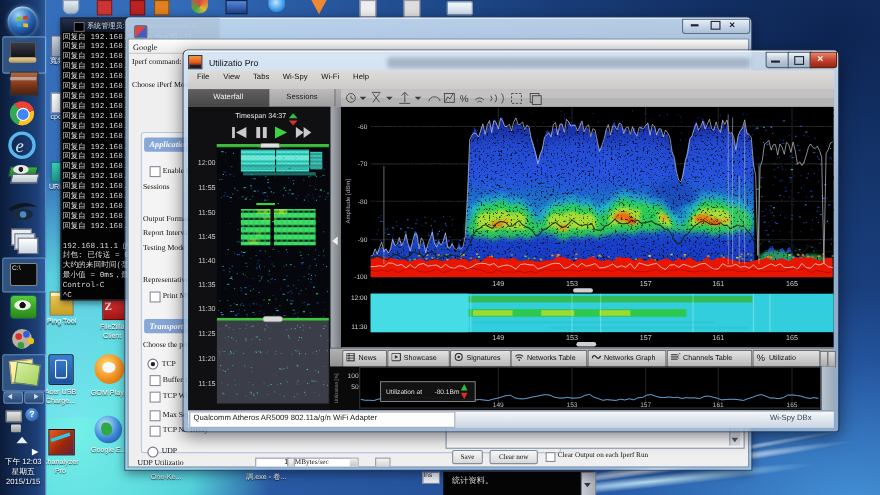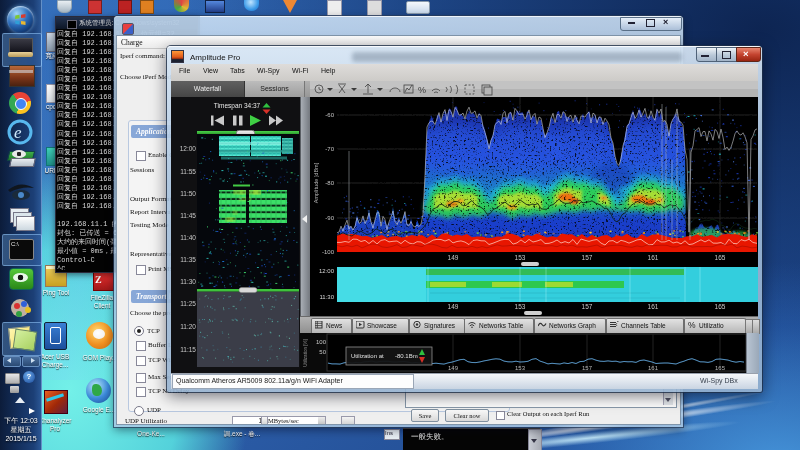--- a/index.html
+++ b/index.html
@@ -149,21 +149,21 @@
 回复自 192.168.11.1: 位元组=32
 
 192.168.11.1 的 Ping 统计资料:
 封包: 已传送 = 601，已收
 大约的来回时间(毫秒):
 最小值 = 0ms，最大
 Control-C
 ^C
 C:\Users\3830&gt;</div>
 <div class="abs" style="left:403px;top:428px;width:137px;height:22px;background:#050505;border-top:1px solid #444;">
- <div class="abs" style="left:8px;top:3px;color:#e0e0e0;font-size:7.5px;">一般失败。</div>
+ <div class="abs" style="left:8px;top:3px;color:#e0e0e0;font-size:7.5px;">统计资料。</div>
  <div class="abs" style="left:125px;top:0px;width:12px;height:22px;background:linear-gradient(90deg,#c8ccd4,#a8acb4);border:1px solid #889;">
   <svg width="10" height="8" style="position:absolute;left:0px;top:7px">
         <path d="M2 2 L8 2 L5 6 Z" fill="#334"></path>
       </svg>
  </div>
 </div>
 
 <div class="abs" style="left:114px;top:16px;width:569px;height:411px;border-radius:4px 4px 0 0;
  background:linear-gradient(rgba(205,225,245,.88),rgba(160,190,220,.82) 30%,rgba(170,200,228,.85));
  box-shadow:0 0 0 1px rgba(40,60,90,.75), 0 3px 10px rgba(0,0,20,.45), inset 0 1px 0 rgba(255,255,255,.75);">
@@ -171,21 +171,21 @@
  <div class="abs" style="left:0;top:0;width:86px;height:20px;background:rgba(168,192,218,.62);border-radius:4px 0 0 0;"></div>
  <div class="abs" style="left:8px;top:7px;width:10px;height:10px;background:linear-gradient(135deg,#e84040 0 45%,#3a60c8 55% 100%);border:1px solid #556;border-radius:2px;"></div>
 
  <div class="abs" style="left:506px;top:1px;width:60px;height:12px;background:linear-gradient(rgba(235,242,250,.9),rgba(170,190,215,.9));border:1px solid #5a7088;border-radius:0 0 3px 3px;"></div>
  <div class="abs" style="left:514px;top:6px;width:7px;height:2px;background:#223;"></div>
  <div class="abs" style="left:532px;top:3px;width:7px;height:6px;border:1.5px solid #223;"></div>
  <div class="abs" style="left:549px;top:2px;width:9px;height:8px;color:#112;font-size:9px;line-height:8px;font-weight:bold;">×</div>
 
  <div class="abs" style="left:3px;top:20px;width:563px;height:388px;background:#efefef;box-shadow:0 0 0 1px #8095aa;overflow:hidden;">
   <div class="abs" style="left:0;top:0;width:563px;height:12px;background:linear-gradient(#fdfdfd,#ececec);border-bottom:1px solid #c8c8c8;"></div>
-  <div class="abs" style="left:4px;top:2px;color:#111;font-size:7.5px;font-family:'Liberation Serif',serif;">Charge</div>
+  <div class="abs" style="left:4px;top:2px;color:#111;font-size:7.5px;font-family:'Liberation Serif',serif;">Google</div>
   <div class="abs" style="left:3px;top:16px;color:#111;font-size:7px;font-family:'Liberation Serif',serif;">Iperf command:</div>
   <div class="abs" style="left:3px;top:37px;color:#111;font-size:7px;font-family:'Liberation Serif',serif;">Choose iPerf Mode:</div>
 
   <div class="abs" style="left:11px;top:84px;width:380px;height:290px;background:#f4f4f4;border:1px solid #b8c8e0;border-radius:3px;"></div>
   <div class="abs" style="left:14px;top:89px;width:374px;height:13px;background:linear-gradient(90deg,#88a8d8,#5578b4);border-radius:2px;"></div>
   <div class="abs" style="left:19px;top:91px;color:#fff;font-size:7.5px;font-weight:bold;font-style:italic;font-family:'Liberation Serif',serif;">Application layer options</div>
   <div class="abs" style="left:19px;top:115px;width:8px;height:8px;background:#fff;border:1px solid #889;"></div>
   <div class="abs" style="left:31px;top:115px;color:#111;font-size:7px;font-family:'Liberation Serif',serif;">Enable Compatibility Mode</div>
   <div class="abs" style="left:13px;top:130px;color:#111;font-size:7px;font-family:'Liberation Serif',serif;">Sessions</div>
   <div class="abs" style="left:13px;top:159px;color:#111;font-size:7px;font-family:'Liberation Serif',serif;">Output Format</div>
@@ -226,21 +226,21 @@
   <div class="abs" style="left:328px;top:373px;width:42px;height:11px;background:linear-gradient(#fafafa,#d8d8d8);border:1px solid #8090a0;border-radius:2px;color:#111;font-size:6.5px;text-align:center;line-height:11px;font-family:'Liberation Serif',serif;">Clear now</div>
   <div class="abs" style="left:379px;top:375px;width:7px;height:7px;background:#fff;border:1px solid #889;"></div>
   <div class="abs" style="left:390px;top:374px;color:#111;font-size:6.5px;font-family:'Liberation Serif',serif;">Clear Output on each Iperf Run</div>
  </div>
 </div>
 
 <div class="abs" style="left:167px;top:46px;width:595px;height:346px;border-radius:4px 4px 2px 2px;
  background:linear-gradient(rgba(215,230,245,.92),rgba(165,192,220,.88) 40%,rgba(150,178,208,.9));
  box-shadow:0 0 0 1px rgba(30,48,72,.8), 0 4px 16px rgba(0,0,15,.55), inset 0 1px 0 rgba(255,255,255,.8);"></div>
 <div class="abs" style="left:171px;top:50px;width:11px;height:11px;background:linear-gradient(#ff9838 0%,#e05818 55%,#8a2810 72%,#1a2030 78%);border:1px solid #334;"></div>
-<div class="abs" style="left:190px;top:53px;color:#111;font-size:8px;">Amplitude Pro</div>
+<div class="abs" style="left:190px;top:53px;color:#111;font-size:8px;">Utilizatio Pro</div>
 <div class="abs" style="left:352px;top:52px;width:330px;height:10px;background:rgba(88,104,126,.38);filter:blur(2px);border-radius:3px;"></div>
 <div class="abs" style="left:696px;top:47px;width:20px;height:13px;background:linear-gradient(#eef3f8,#b9c8d8 55%,#a2b4c8);border:1px solid #4f6278;border-radius:0 0 0 3px;"></div>
 <div class="abs" style="left:716px;top:47px;width:20px;height:13px;background:linear-gradient(#eef3f8,#b9c8d8 55%,#a2b4c8);border:1px solid #4f6278;"></div>
 <div class="abs" style="left:736px;top:47px;width:23px;height:13px;background:linear-gradient(#e8856f,#c44430 50%,#992410);border:1px solid #5f2618;border-radius:0 0 3px 0;"></div>
 <div class="abs" style="left:701px;top:55px;width:8px;height:2px;background:#223;"></div>
 <div class="abs" style="left:722px;top:51px;width:7px;height:6px;border:1.5px solid #223;"></div>
 <div class="abs" style="left:743px;top:49px;color:#fff;font-size:9.5px;font-weight:bold;line-height:9px;">×</div>
 <div class="abs" style="left:171px;top:64px;width:587px;height:17px;background:linear-gradient(#dedcda,#cdcbc8);border-bottom:1px solid #9a9a9a;"></div>
 <div class="abs" style="left:179px;top:67px;color:#111;font-size:7px;">File</div>
 <div class="abs" style="left:203px;top:67px;color:#111;font-size:7px;">View</div>

